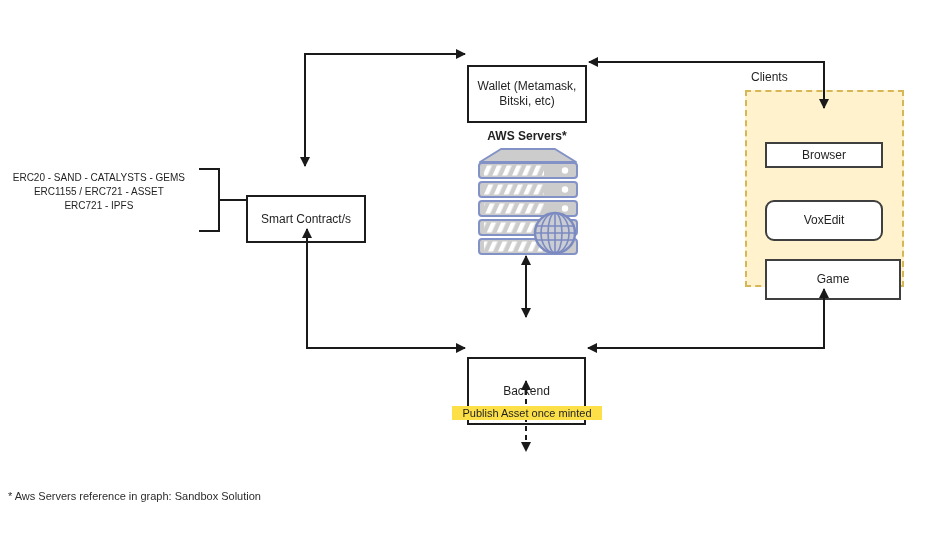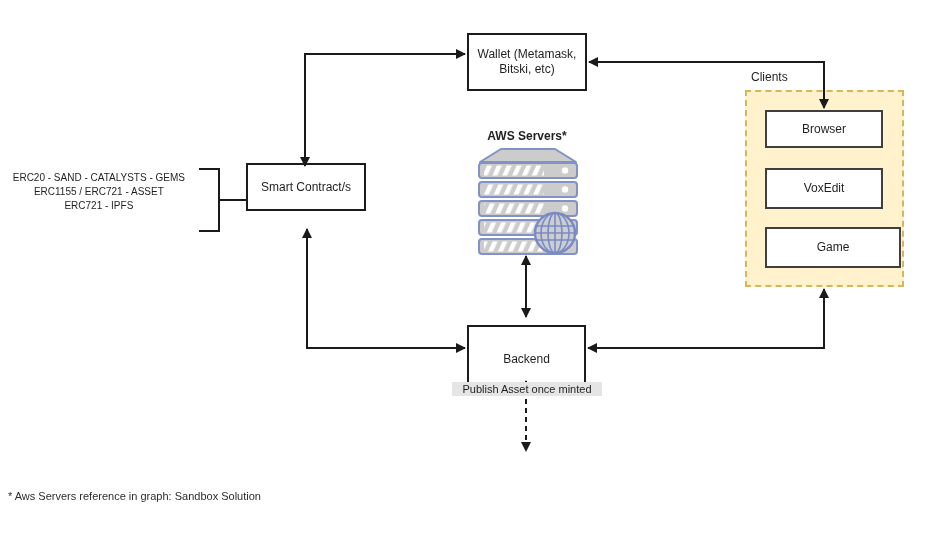--- a/index.html
+++ b/index.html
@@ -7,48 +7,48 @@
     position:relative; width:933px; height:534px; overflow:hidden;
     background:#ffffff;
     font-family:"Liberation Sans", sans-serif;
     color:#1f1f1f;
   }
   .edges{position:absolute;left:0;top:0;width:933px;height:534px;z-index:5;pointer-events:none;}
   .node{
     position:absolute; box-sizing:border-box; z-index:2;
     background:#ffffff; border:2px solid #1c1c1c;
     display:flex; flex-direction:column; align-items:center; justify-content:center;
-    text-align:center; font-size:12px; line-height:15px;
+    text-align:center; font-size:12px; line-height:15px;margin-top:32px;
   }
   .node div{white-space:nowrap;}
   #node-wallet{left:467px; top:33px;  width:120px; height:58px;}
   #node-smart-contracts{left:246px; top:163px; width:120px; height:48px;}
   #node-backend{left:467px; top:325px; width:119px; height:68px;}
   #node-ipfs{left:467px; top:454px; width:119px; height:59px;}
-  #node-browser{left:765px; top:110px; width:118px; height:38px; border-color:#3f3f3f;justify-content:center;}
-  #node-voxedit{left:765px; top:168px; width:118px; height:41px; border-color:#3f3f3f;}
+  #node-browser{left:765px; top:110px; width:118px; height:26px; border-color:#3f3f3f;justify-content:center;}
+  #node-voxedit{left:765px; top:168px; width:118px; height:41px; border-color:#3f3f3f;border-radius:9px;}
   #node-game{left:765px; top:227px; width:136px; height:41px; border-color:#3f3f3f;}
   .clients-box{
     position:absolute; box-sizing:border-box; z-index:1;
     left:745px; top:90px; width:159px; height:197px;
     background:#fff2cc; border:2px dashed #d6b656;
   }
   .clients-label{position:absolute; left:751px; top:70px; font-size:12px; z-index:2;}
   .aws-title{
     position:absolute; left:457px; top:129px; width:140px; z-index:2;
     text-align:center; font-size:12px; font-weight:bold; color:#222222;
   }
   .server-icon{position:absolute; left:476px; top:146px; z-index:2;}
   .erc-note{
     position:absolute; right:748px; top:171px; z-index:2;
     text-align:center; font-size:10px; line-height:14px; white-space:nowrap;
   }
   .publish-label{
-    position:absolute; left:452px; top:382px; width:150px; z-index:6;
-    text-align:center; font-size:11px; background:#e5e5e5; padding:1px 0;
+    position:absolute; left:452px; top:406px; width:150px; z-index:6;
+    text-align:center; font-size:11px; background:#fde047; padding:1px 0;
   }
   .footnote{position:absolute; left:8px; top:490px; font-size:11px; color:#2d2d2d; z-index:2;}
 </style>
 </head>
 <body>
 
 <div class="frame">
 
   <div class="clients-box"></div>
   <div class="clients-label">Clients</div>

